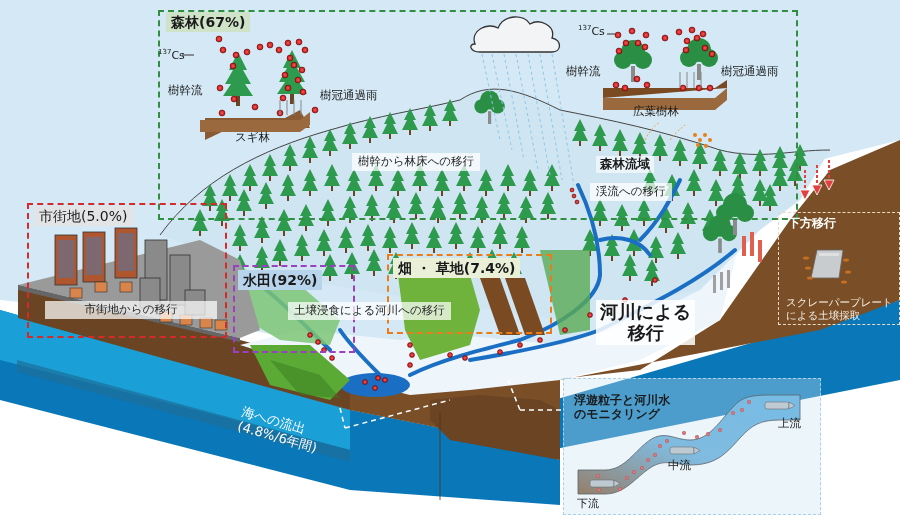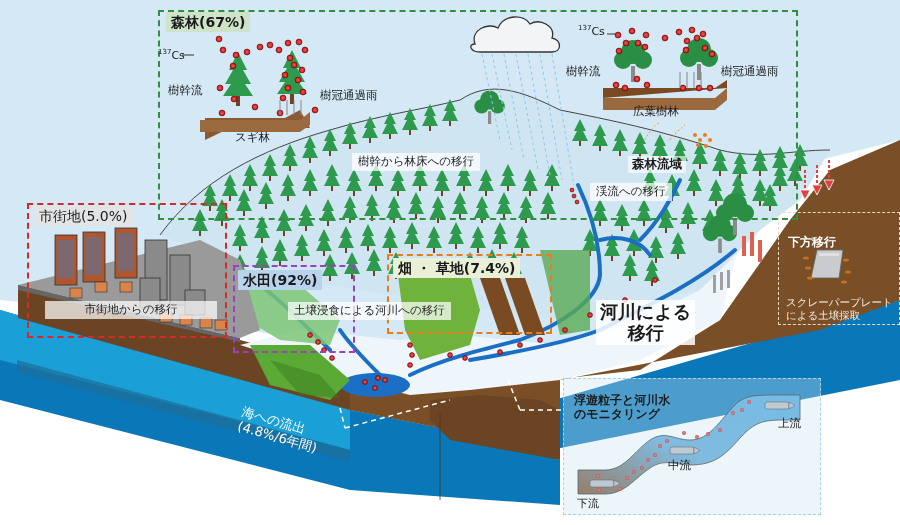--- a/index.html
+++ b/index.html
@@ -433,29 +433,29 @@
 <div class="lbl" style="left:235px;top:132px;font-size:11.5px;">スギ林</div>
 
 <div class="lbl" style="left:578px;top:25px;font-size:11px;">
   <sup style="font-size:7px;">137</sup><span>Cs</span>
 </div>
 <div class="lbl" style="left:566px;top:66px;font-size:11.5px;">樹幹流</div>
 <div class="lbl" style="left:721px;top:66px;font-size:11.5px;">樹冠通過雨</div>
 <div class="lbl" style="left:633px;top:106px;font-size:11.5px;text-align:right;">広葉樹林</div>
 
 <div class="bandlbl" style="left:352px;top:153px;">樹幹から林床への移行</div>
-<div class="lbl" style="left:596px;top:156px;font-size:12.5px;font-weight:bold;background:rgba(255,255,255,0.6);padding:2px 4px;margin-left:32px;">森林流域</div>
+<div class="lbl" style="left:596px;top:156px;font-size:12.5px;font-weight:bold;background:rgba(255,255,255,0.6);padding:2px 4px;">森林流域</div>
 <div class="bandlbl" style="left:590px;top:183px;">渓流への移行</div>
 <div class="bandlbl" style="left:45px;top:301px;width:160px;text-align:center;">市街地からの移行</div>
 <div class="bandlbl" style="left:288px;top:302px;">土壌浸食による河川への移行</div>
 <div class="lbl" style="left:596px;top:300px;background:rgba(255,255,255,0.85);padding:2px 4px;text-align:center;font-size:18px;font-weight:bold;line-height:1.15;">
   <div>河川による</div>
   <div>移行</div>
 </div>
-<div class="lbl" style="left:788px;top:217px;font-size:12px;color:#fff;font-weight:bold;margin-top:19px;">下方移行</div>
+<div class="lbl" style="left:788px;top:217px;font-size:12px;color:#fff;font-weight:bold;">下方移行</div>
 <div class="lbl" style="left:786px;top:296px;font-size:10.5px;color:#f4efe6;line-height:1.25;">
   <div>スクレーパープレート</div>
   <div>による土壌採取</div>
 </div>
 <div class="lbl" style="left:244px;top:405px;color:#ffffff;font-size:13px;line-height:1.15;transform:rotate(16deg);transform-origin:left top;">
   <div>海への流出</div>
   <div>(4.8%/6年間)</div>
 </div>
 
 <div class="lbl" style="left:574px;top:393px;font-size:12px;font-weight:bold;line-height:1.2;">

